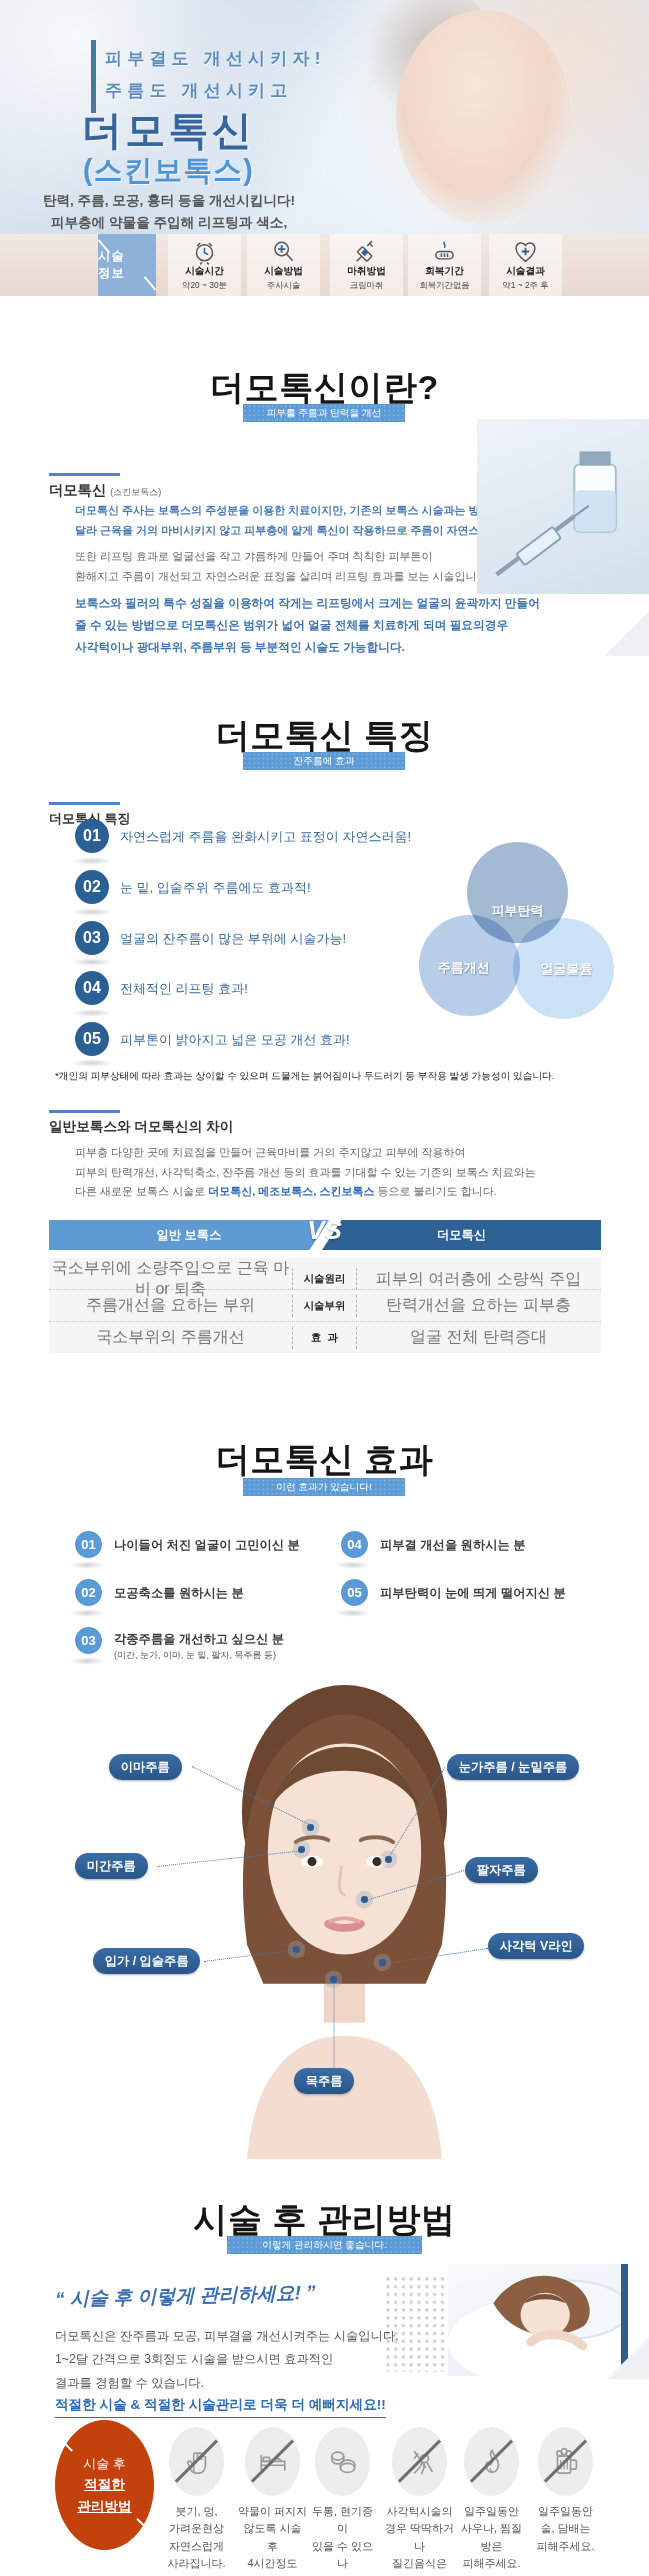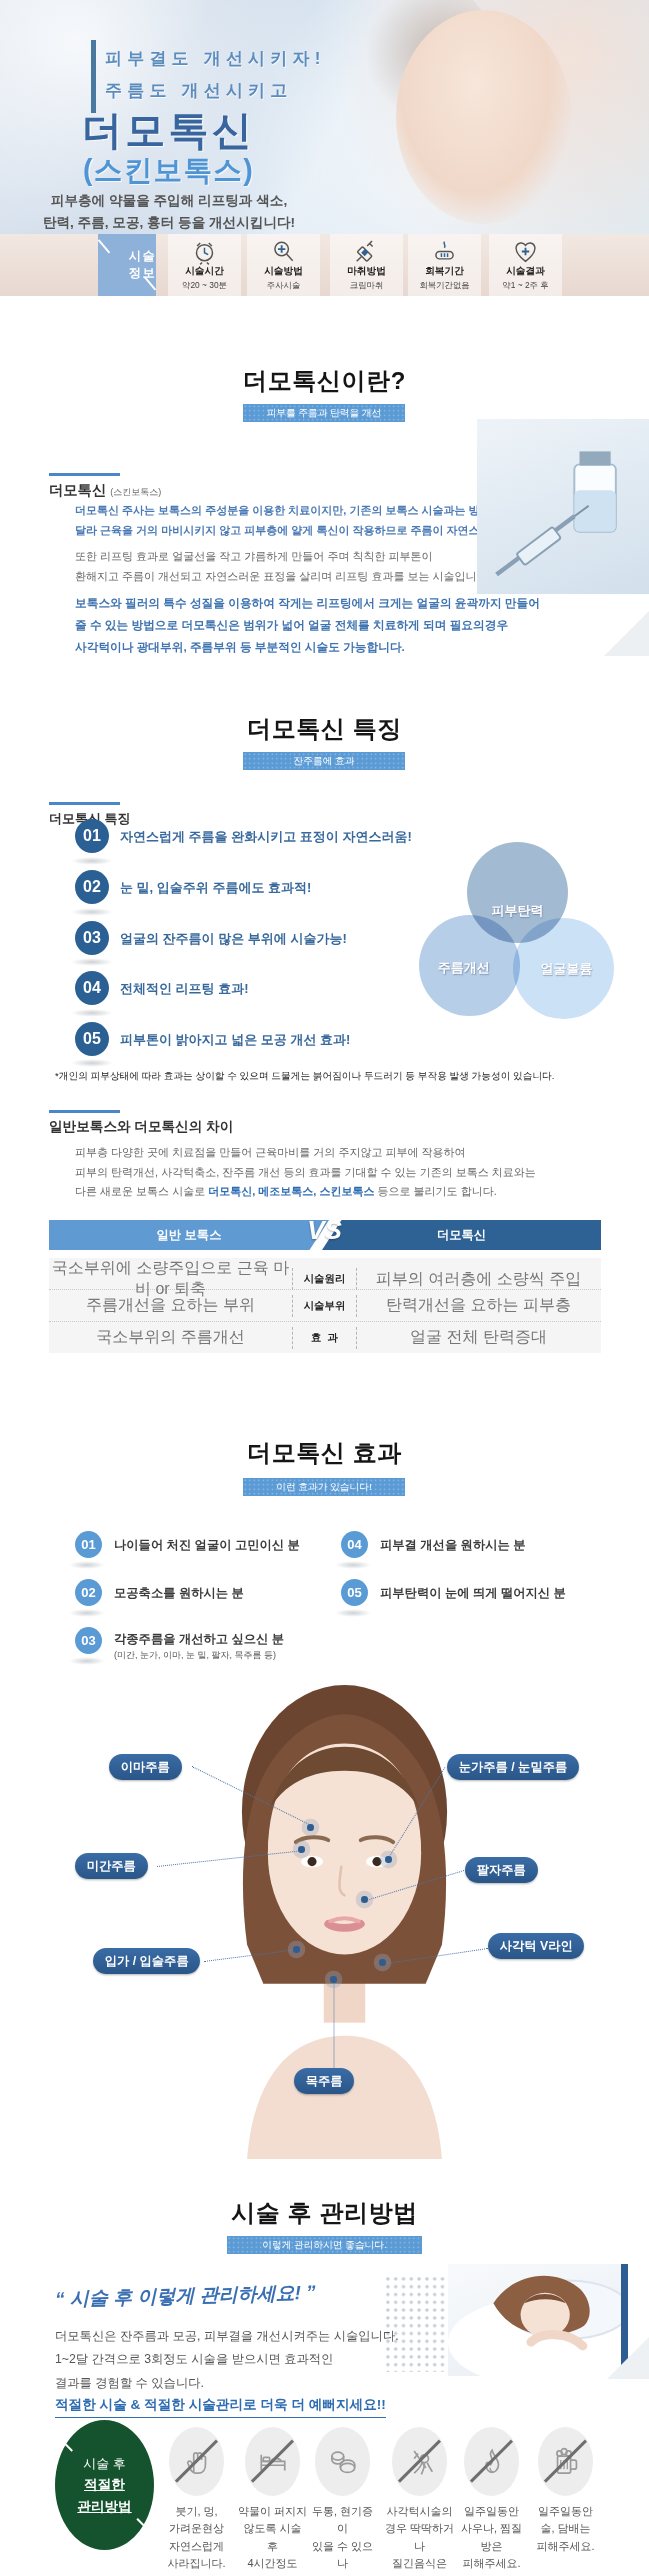--- a/index.html
+++ b/index.html
@@ -21,49 +21,49 @@
   .tag-bar{left:91px;top:40px;width:4.5px;height:73px;background:#49799f;}
   .tagline{left:105px;top:43px;font-size:17px;font-weight:bold;color:#5c8cbe;letter-spacing:5.2px;line-height:32px;text-shadow:0.6px 0.6px 0 rgba(255,255,255,.8);}
   .hero-title{left:32px;top:103px;width:273px;text-align:center;font-size:40px;font-weight:800;color:#38659e;letter-spacing:3.2px;text-shadow:1.3px 1.3px 0.6px rgba(255,255,255,.7);}
   .hero-sub{left:32px;top:151px;width:273px;text-align:center;font-size:28.6px;font-weight:800;color:#4f95d5;letter-spacing:1.3px;text-shadow:1.3px 1.3px 0.6px rgba(255,255,255,.7);}
   .hero-desc{left:13px;top:190px;width:312px;text-align:center;font-size:13.6px;color:#555;line-height:22px;font-weight:bold;}
 
   
   .infobar{position:absolute;left:0;top:234px;width:649px;height:62px;
     background:linear-gradient(180deg,#f2e8e2,#e7d8d0);}
   .info-label{position:absolute;left:98px;top:0;width:58px;height:62px;background:#8db1d8;color:#fff;
-    display:flex;flex-direction:column;align-items:flex-end;justify-content:center;font-size:12.3px;font-weight:bold;letter-spacing:1.3px;line-height:17px;}
+    display:flex;flex-direction:column;align-items:flex-start;justify-content:center;font-size:12.3px;font-weight:bold;letter-spacing:1.3px;line-height:17px;}
   .info-label::before,.info-label::after{content:"";position:absolute;width:1.9px;height:17px;background:#fff;}
   .info-label::before{left:5.2px;top:3.9px;transform:rotate(-40deg);}
   .info-label::after{right:5.2px;bottom:3.9px;transform:rotate(-40deg);}
   .info-item{position:absolute;top:0;width:73px;height:62px;background:rgba(255,255,255,.5);text-align:center;}
   .info-item .ic{margin-top:3.9px;height:27px;}
   .info-item .t1{font-size:9.7px;font-weight:bold;color:#222;margin-top:0px;}
   .info-item .t2{font-size:8.4px;color:#444;margin-top:1.9px;}
 
   
-  .h2{position:absolute;left:0;width:649px;text-align:center;font-size:24px;font-weight:800;color:#151515;letter-spacing:0.6px;}
+  .h2{position:absolute;left:0;width:649px;text-align:center;font-size:34px;font-weight:800;color:#151515;letter-spacing:0.6px;}
   .badge{position:absolute;left:243px;width:162px;height:18px;line-height:18px;text-align:center;color:#fff;font-size:9.7px;
     background-color:#5b9bd5;background-image:radial-gradient(rgba(255,255,255,.4) 0.6px, transparent 1px);background-size:4.5px 4.5px;}
   .subhead{position:absolute;left:49px;padding-top:8.4px;font-size:14.3px;font-weight:bold;color:#333;}
   .subhead::before{content:"";position:absolute;left:0;top:0;height:2.6px;background:#4a86c8;width:71px;}
   .subhead small{font-size:9px;color:#666;font-weight:normal;}
   .para{position:absolute;left:75px;font-size:11px;line-height:19.5px;}
   .blue-t{color:#4a7ab5;font-weight:bold;}
   .gray-t{color:#666;}
 
   
   .numc{position:absolute;border-radius:50%;color:#fff;font-weight:bold;display:flex;align-items:center;justify-content:center;}
   .numc::after{content:"";position:absolute;right:-0.6px;bottom:-0.6px;width:8.4px;height:8.4px;border-radius:1.3px;transform:rotate(12deg);z-index:-1;}
   .numc.dark{width:34px;height:34px;background:#2b6094;font-size:16px;}
   .numc.dark::after{background:#2b6094;}
   .numc.lite{width:27px;height:27px;background:#5b9bd5;font-size:13px;}
   .numc.lite::after{background:#5b9bd5;}
   .refl{position:absolute;width:42px;height:7.8px;background:radial-gradient(ellipse,rgba(60,70,90,.25),rgba(60,70,90,0) 70%);border-radius:50%;}
-  .feat-text{position:absolute;font-size:13px;font-weight:bold;color:#39699c;}
+  .feat-text{position:absolute;font-size:13px;font-weight:normal;color:#39699c;}
   .eff-text{position:absolute;font-size:12.3px;font-weight:bold;color:#3b3b3b;}
   .eff-sub{position:absolute;font-size:9px;color:#555;}
 
   
   .venn{position:absolute;left:399px;top:837px;width:214px;height:208px;}
   .vc{position:absolute;width:101px;height:101px;border-radius:50%;mix-blend-mode:multiply;}
   .vc1{left:68px;top:5.2px;background:#93aecb;opacity:.85;}
   .vc2{left:19.5px;top:78px;background:#a9c6e4;opacity:.85;}
   .vc3{left:114px;top:81px;background:#c6def5;opacity:.9;}
   .vlab{position:absolute;width:101px;text-align:center;color:#fff;font-size:13px;font-weight:bold;text-shadow:0.6px 0.6px 1.3px rgba(80,100,130,.6);}
@@ -89,21 +89,21 @@
   .dot{position:absolute;width:6.5px;height:6.5px;border-radius:50%;background:#2d5d93;box-shadow:0 0 0 5.2px rgba(150,165,190,.35);}
 
   
   .quote{position:absolute;left:55px;top:2283px;font-size:19px;font-weight:bold;font-style:italic;color:#3b6fb3;transform:rotate(-1.5deg);}
   .dots-deco{position:absolute;left:384px;top:2275px;width:64px;height:97px;
     background-image:radial-gradient(#c7ccd4 1.4px, transparent 1.8px);background-size:7.8px 7.8px;}
   .sleep-photo{position:absolute;left:448px;top:2264px;width:173px;height:112px;background:linear-gradient(160deg,#f8fafc,#e8edf4);overflow:hidden;}
   .navy-bar{position:absolute;left:621px;top:2264px;width:6.5px;height:112px;background:#2d5d93;}
   .after-para{position:absolute;left:55px;top:2325px;font-size:12.3px;color:#555;line-height:23.4px;}
   .after-high{position:absolute;left:55px;top:2396px;font-size:13.6px;font-weight:bold;color:#2e6cb2;border-bottom:1.3px solid #2e6cb2;padding-bottom:2.6px;}
-  .after-circle{position:absolute;left:55px;top:2420px;width:99px;height:130px;border-radius:50%;background:#14532d;color:#fff;
+  .after-circle{position:absolute;left:55px;top:2420px;width:99px;height:130px;border-radius:50%;background:#c2410c;color:#fff;
     display:flex;flex-direction:column;align-items:center;justify-content:center;line-height:21.4px;font-size:13px;}
   .after-circle .u{font-weight:bold;text-decoration:underline;font-size:13.6px;}
   .after-circle::before,.after-circle::after{content:"";position:absolute;width:1.9px;height:19.5px;background:#fff;}
   .after-circle::before{left:9px;top:14.3px;transform:rotate(-45deg);}
   .after-circle::after{right:9px;bottom:14.3px;transform:rotate(-45deg);}
   .tip{position:absolute;top:2427px;width:71px;text-align:center;}
   .tip .oval{position:relative;margin:0 auto;width:55px;height:69px;border-radius:50%;background:#ededee;display:flex;align-items:center;justify-content:center;}
   .tip .slash{position:absolute;left:26px;top:5.2px;width:2.6px;height:58px;background:#6f6f6f;transform:rotate(45deg);}
   .tip .lines{margin-top:6.5px;font-size:11px;color:#555;line-height:17.5px;}
 
@@ -118,22 +118,22 @@
     <div class="hero-hair"></div>
     <div class="hero-face"></div>
     <div class="abs tag-bar"></div>
     <div class="abs tagline">
       <div>피부결도 개선시키자!</div>
       <div>주름도 개선시키고</div>
     </div>
     <div class="abs hero-title">더모톡신</div>
     <div class="abs hero-sub">(스킨보톡스)</div>
     <div class="abs hero-desc">
+      <div>탄력, 주름, 모공, 흉터 등을 개선시킵니다!</div>
       <div>피부층에 약물을 주입해 리프팅과 색소,</div>
-      <div>탄력, 주름, 모공, 흉터 등을 개선시킵니다!</div>
     </div>
   </div>
 
   <div class="infobar">
     <div class="info-label">
       <span>시술</span>
       <span>정보</span>
     </div>
     <div class="info-item" style="left:168px;">
       <div class="ic">

